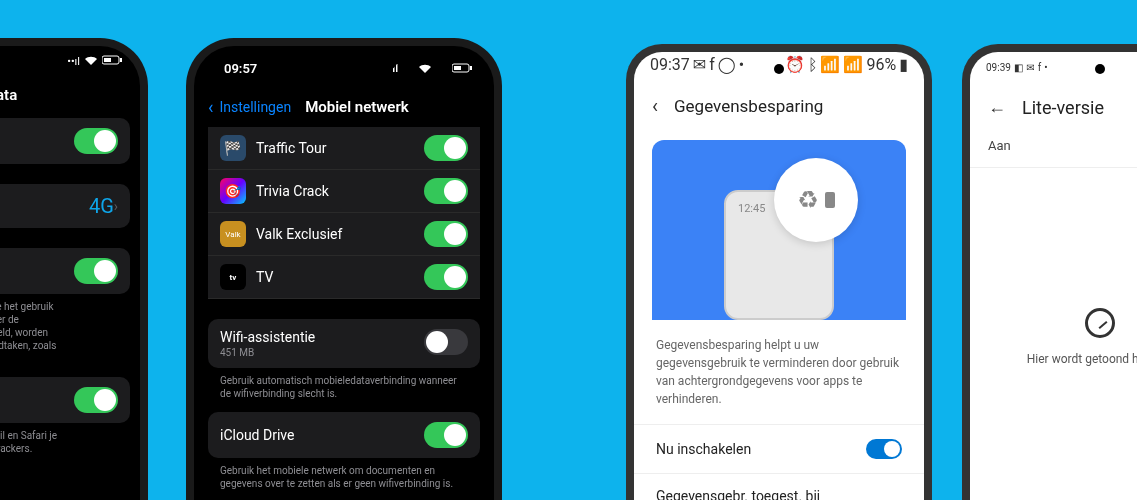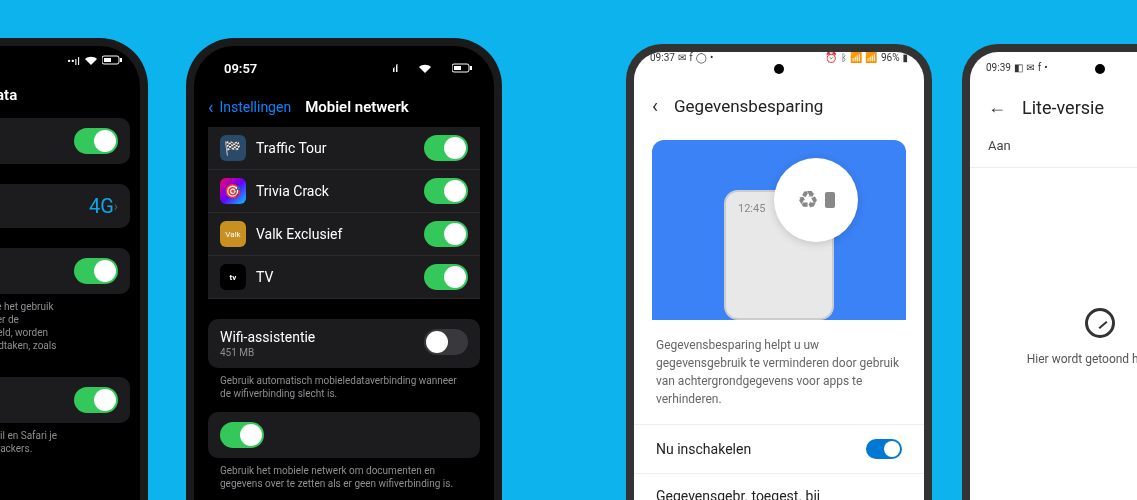--- a/index.html
+++ b/index.html
@@ -37,21 +37,21 @@
 .nav-title{color:#fff;font-size:15px;font-weight:600;margin-left:8px}
 #p2 .content{padding:0 14px}
 .app-row{background:#1c1c1e;display:flex;align-items:center;padding:8px 12px;gap:10px;border-bottom:1px solid #2a2a2a}
 .app-icon{width:26px;height:26px;border-radius:6px;display:flex;align-items:center;justify-content:center;font-size:14px}
 .app-label{flex:1;color:#fff;font-size:14px}
 .sub{font-size:10px;color:#8e8e93;margin-top:2px}
 
 
 #p3{left:634px;top:52px;width:290px;height:500px;border-radius:28px}
 .cam{position:absolute;top:12px;left:50%;transform:translateX(-50%);width:10px;height:10px;background:#000;border-radius:50%;z-index:5}
-#p3 .sb{height:30px;display:flex;justify-content:space-between;align-items:flex-start;padding:0 16px;font-size:10px;color:#333}
+#p3 .sb{height:30px;display:flex;justify-content:space-between;align-items:flex-end;padding:8px 16px;font-size:16px;color:#333}
 .sb-left{display:flex;align-items:center;gap:3px}
 .sb-right{display:flex;align-items:center;gap:3px}
 .nav3{display:flex;align-items:center;gap:16px;padding:12px 18px}
 .nav3-back{font-size:20px;color:#333}
 .nav3-title{font-size:17px;color:#222}
 .illus{background:#3b82f6;margin:10px 18px 0;height:180px;border-radius:12px 12px 0 0;position:relative;display:flex;align-items:center;justify-content:center}
 .illphone{width:110px;height:130px;background:#e8e8e8;border:2px solid #ccc;border-radius:14px;position:relative;margin-top:50px}
 .illphone-time{position:absolute;top:10px;left:12px;font-size:11px;color:#888}
 .lens{position:absolute;top:18px;right:48px;width:84px;height:84px;background:#fff;border-radius:50%;box-shadow:0 2px 8px rgba(0,0,0,.15);display:flex;align-items:center;justify-content:center}
 .lens-inner{display:flex;align-items:center;gap:6px;color:#888}
@@ -170,20 +170,21 @@
     <div class="gap"></div>
     <div class="row single" style="align-items:flex-start">
       <div style="flex:1">
         <div class="row-label">Wifi-assistentie</div>
         <div class="sub">451 MB</div>
       </div>
       <div class="toggle off"></div>
     </div>
     <div class="desc">Gebruik automatisch mobieledataverbinding wanneer de wifiverbinding slecht is.</div>
     <div class="row single">
+      <span class="row-label">iCloud Drive</span>
       <div class="toggle on"></div>
     </div>
     <div class="desc">Gebruik het mobiele netwerk om documenten en gegevens over te zetten als er geen wifiverbinding is.</div>
 
   </div>
 </div>
 
 <div class="phone light" id="p3">
   <div class="cam"></div>
   <div class="sb">

